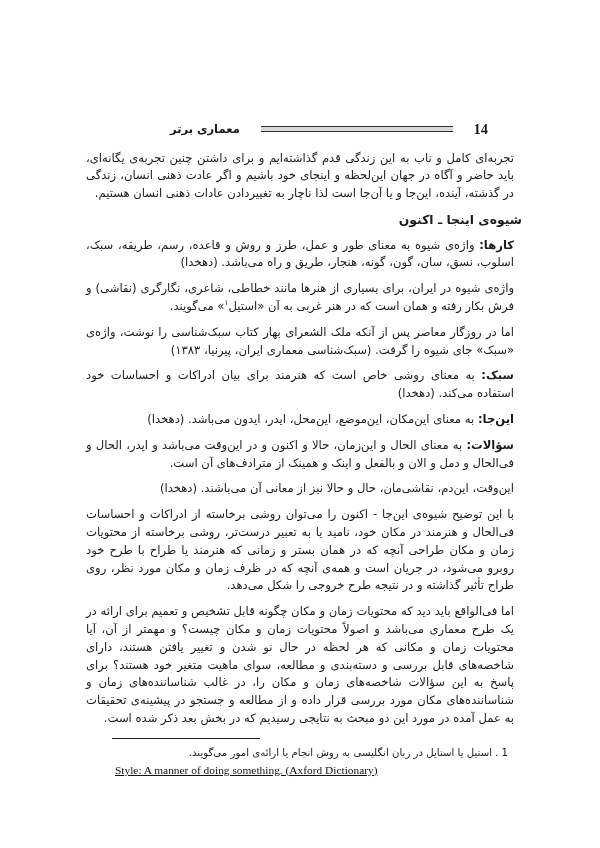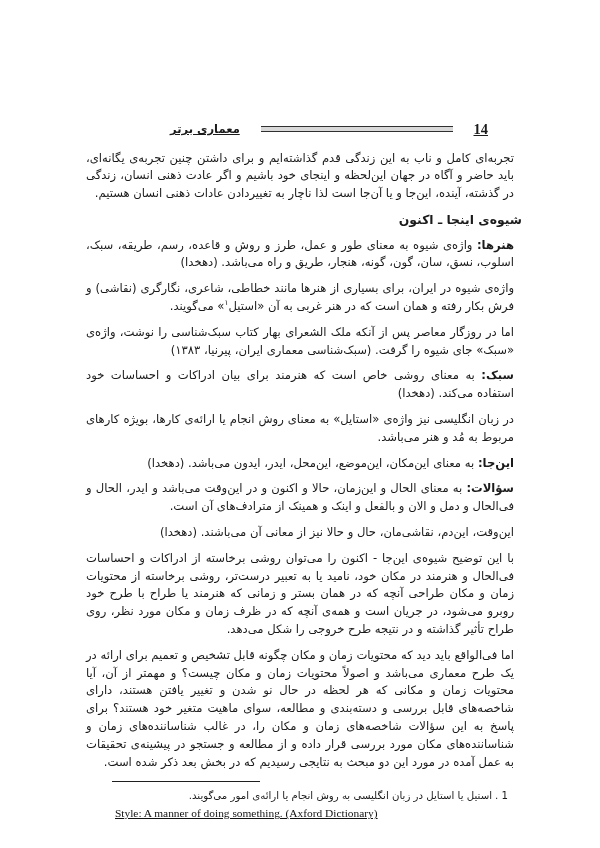--- a/index.html
+++ b/index.html
@@ -17,21 +17,20 @@
     background: #ffffff;
     color: #1b1b1b;
   }
 
   
   .page-header {
     display: flex;
     align-items: center;
     margin: 122px 112px 0 170px;
     gap: 21px;
-    text-decoration: underline;
   }
   .header-title {
     font-family: "DejaVu Sans", sans-serif;
     font-weight: bold;
     font-size: 11.5px;
     white-space: nowrap;
     direction: rtl;
   }
   .header-rule {
     flex: 1;
@@ -114,29 +113,28 @@
     <span class="header-rule"></span>
     <span class="page-number">14</span>
   </div>
 
   <div class="page-body">
 
     <p class="para">تجربه‌ای کامل و ناب به این زندگی قدم گذاشته‌ایم و برای داشتن چنین تجربه‌ی یگانه‌ای، باید حاضر و آگاه در جهان این‌لحظه و اینجای خود باشیم و اگر عادت ذهنی انسان، زندگی در گذشته، آینده، این‌جا و یا آن‌جا است لذا ناچار به تغییردادن عادات ذهنی انسان هستیم.</p>
 
     <h2 class="section-heading">شیوه‌ی اینجا ـ اکنون</h2>
 
-    <p class="para"><b>هنرها:</b><span> واژه‌ی شیوه به معنای طور و عمل، طرز و روش و قاعده، رسم، طریقه، سبک، اسلوب، نسق، سان، گون، گونه، هنجار، طریق و راه می‌باشد. (دهخدا)</span></p>
+    <p class="para"><b>کارها:</b><span> واژه‌ی شیوه به معنای طور و عمل، طرز و روش و قاعده، رسم، طریقه، سبک، اسلوب، نسق، سان، گون، گونه، هنجار، طریق و راه می‌باشد. (دهخدا)</span></p>
 
     <p class="para"><span>واژه‌ی شیوه در ایران، برای بسیاری از هنرها مانند خطاطی، شاعری، نگارگری (نقاشی) و فرش بکار رفته و همان است که در هنر غربی به آن «استیل</span><sup class="ref">۱</sup><span>» می‌گویند.</span></p>
 
     <p class="para">اما در روزگار معاصر پس از آنکه ملک الشعرای بهار کتاب سبک‌شناسی را نوشت، واژه‌ی «سبک» جای شیوه را گرفت. (سبک‌شناسی معماری ایران، پیرنیا، ۱۳۸۳)</p>
 
     <p class="para"><b>سبک:</b><span> به معنای روشی خاص است که هنرمند برای بیان ادراکات و احساسات خود استفاده می‌کند. (دهخدا)</span></p>
 
-    <p class="para">در زبان انگلیسی نیز واژه‌ی «استایل» به معنای روش انجام یا ارائه‌ی کارها، بویژه کارهای مربوط به مُد و هنر می‌باشد.</p>
 
     <p class="para"><b>این‌جا:</b><span> به معنای این‌مکان، این‌موضع، این‌محل، ایدر، ایدون می‌باشد. (دهخدا)</span></p>
 
     <p class="para"><b>سؤالات:</b><span> به معنای الحال و این‌زمان، حالا و اکنون و در این‌وقت می‌باشد و ایدر، الحال و فی‌الحال و دمل و الان و بالفعل و اینک و همینک از مترادف‌های آن است.</span></p>
 
     <p class="para">این‌وقت، این‌دم، نقاشی‌مان، حال و حالا نیز از معانی آن می‌باشند. (دهخدا)</p>
 
     <p class="para">با این توضیح شیوه‌ی این‌جا - اکنون را می‌توان روشی برخاسته از ادراکات و احساسات فی‌الحال و هنرمند در مکان خود، نامید یا به تعبیر درست‌تر، روشی برخاسته از محتویات زمان و مکان طراحی آنچه که در همان بستر و زمانی که هنرمند یا طراح با طرح خود روبرو می‌شود، در جریان است و همه‌ی آنچه که در ظرف زمان و مکان مورد نظر، روی طراح تأثیر گذاشته و در نتیجه طرح خروجی را شکل می‌دهد.</p>
 
     <p class="para">اما فی‌الواقع باید دید که محتویات زمان و مکان چگونه قابل تشخیص و تعمیم برای ارائه در یک طرح معماری می‌باشد و اصولاً محتویات زمان و مکان چیست؟ و مهمتر از آن، آیا محتویات زمان و مکانی که هر لحظه در حال نو شدن و تغییر یافتن هستند، دارای شاخصه‌های قابل بررسی و دسته‌بندی و مطالعه، سوای ماهیت متغیر خود هستند؟ برای پاسخ به این سؤالات شاخصه‌های زمان و مکان را، در غالب شناساننده‌های زمان و شناساننده‌های مکان مورد بررسی قرار داده و از مطالعه و جستجو در پیشینه‌ی تحقیقات به عمل آمده در مورد این دو مبحث به نتایجی رسیدیم که در بخش بعد ذکر شده است.</p>

